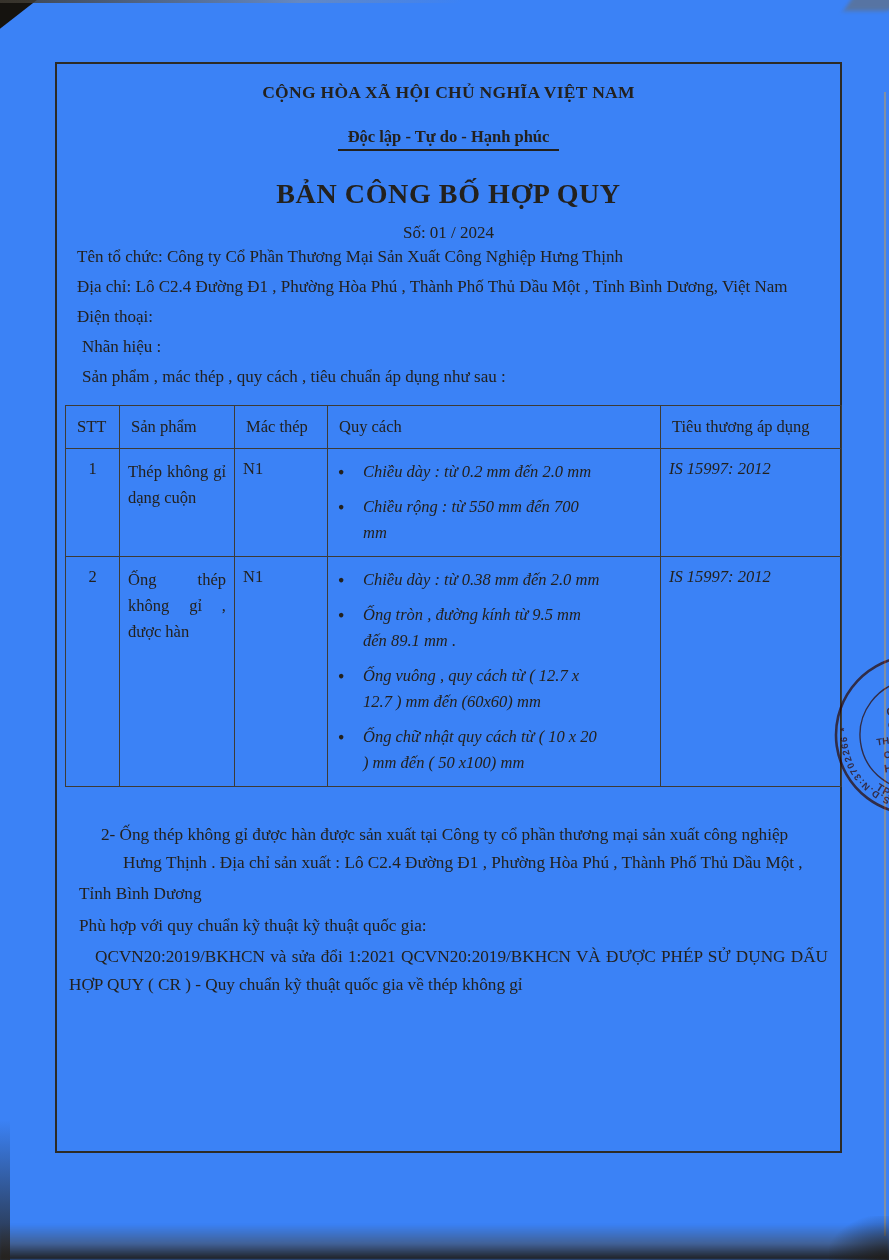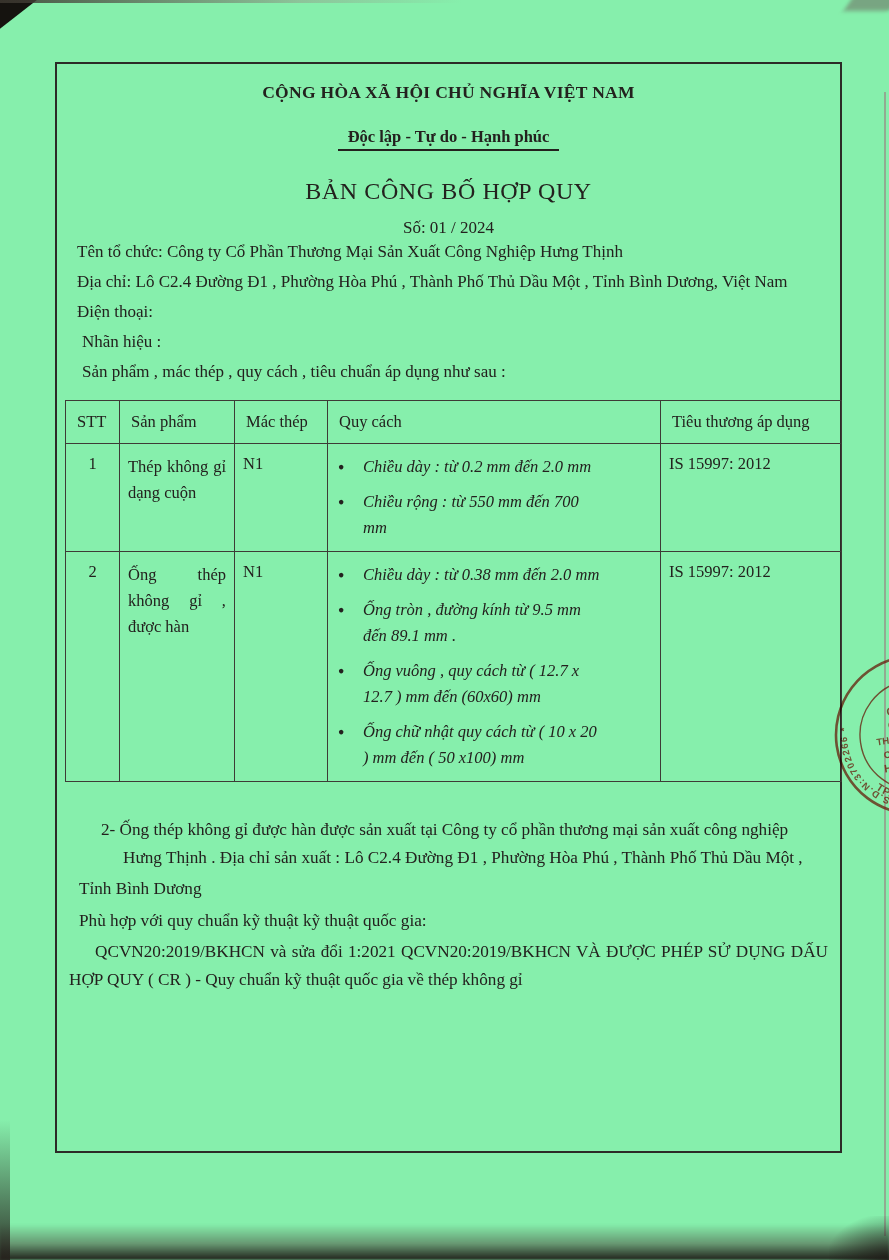--- a/index.html
+++ b/index.html
@@ -1,19 +1,19 @@
 <!DOCTYPE html>
 <html><head>
 <meta charset="utf-8">
 <style>
   html,body{margin:0;padding:0;}
   .page{
     position:relative;
     width:889px;height:1260px;
-    background:#86efac;
+    background:#3b82f6;
     overflow:hidden;
     font-family:"Liberation Serif","DejaVu Serif",serif;
     color:#23211e;
   }
   
   .art-top-left{
     position:absolute;left:-4px;top:-4px;width:46px;height:36px;
     background:#15130f;
     clip-path:polygon(0 0,100% 0,0 100%);
     filter:blur(1.2px);
@@ -49,21 +49,21 @@
     border:2px solid #2c2b27;
     box-sizing:border-box;
     padding:10px 20px 0 20px;
   }
   .center{text-align:center;}
   .nat-title{font-size:17.5px;font-weight:bold;letter-spacing:.3px;margin:8px 0 0 0;}
   .motto{
     display:inline-block;font-size:16.5px;font-weight:bold;
     border-bottom:2px solid #23211e;padding:1px 10px 2px 10px;margin-top:5px;
   }
-  .doc-title{font-size:24px;font-weight:normal;letter-spacing:.6px;margin:27px 0 11px 0;}
+  .doc-title{font-size:28px;font-weight:bold;letter-spacing:.6px;margin:27px 0 11px 0;}
   .doc-number{font-size:17px;margin:13px 0 0 0;}
   .intro p{font-size:17px;line-height:28px;margin:2px 0;}
   .intro .first{margin-top:0;}
   .indent-sm{margin-left:5px !important;}
   
   table.spec{
     border-collapse:collapse;
     margin:14px 0 0 -12px;
     width:776px;
     table-layout:fixed;
@@ -74,21 +74,21 @@
     vertical-align:top;
     padding:10px 8px;
     box-sizing:border-box;
   }
   table.spec th{
     font-weight:normal;text-align:left;padding:11px 8px 11px 11px;font-size:16.5px;
   }
   th.c-stt,td.c-stt{text-align:center;padding-left:4px;padding-right:4px;}
   td.c-sp{text-align:justify;padding-left:11px;padding-right:12px;line-height:26px;}
   td.c-mt{padding-left:14px;}
-  td.c-tc{padding-left:11px;}
+  td.c-tc{padding-left:11px;font-style:italic;}
   td.c-qc{padding-left:36px;}
   td.c-qc ul{list-style:none;margin:0;padding:0;max-width:268px;font-style:italic;}
   td.c-qc li{
     position:relative;padding-left:27px;line-height:26px;margin:0 0 9px 0;text-align:left;
   }
   td.c-qc li:last-child{margin-bottom:0;}
   td.c-qc li::before{
     content:"●";position:absolute;left:2px;top:0;font-size:10.5px;color:#23211e;
   }
   

